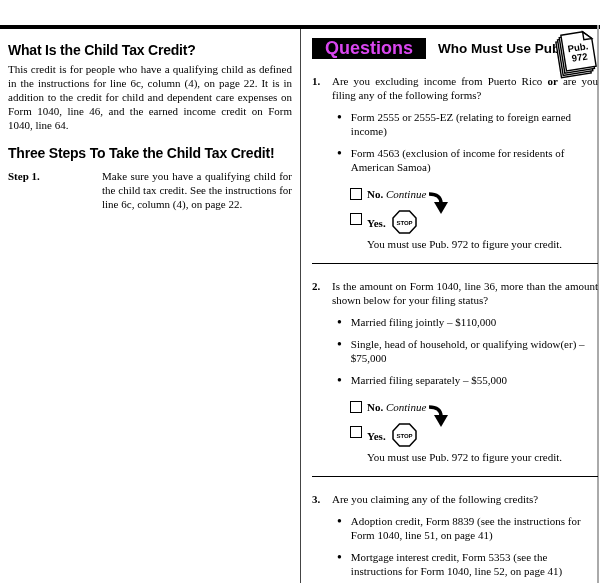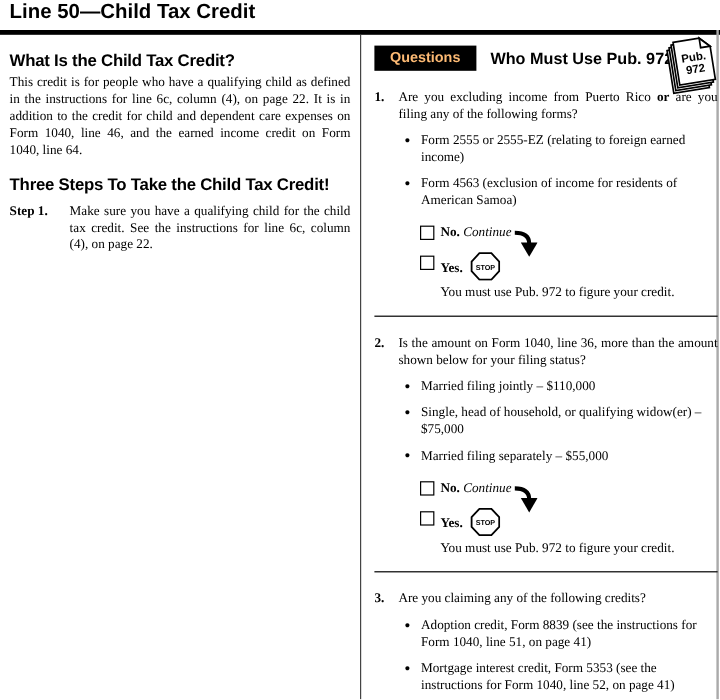--- a/index.html
+++ b/index.html
@@ -16,28 +16,28 @@
   .edge-line{position:absolute;right:1px;top:25px;bottom:0;width:2px;background:#aaa;}
   .columns{position:absolute;left:0;top:29px;right:0;bottom:0;}
   .left-col{position:absolute;left:8px;top:0;width:284px;}
   .divider{position:absolute;left:300px;top:0;bottom:0;width:1px;background:#444;}
   .right-col{position:absolute;left:312px;top:0;width:286px;}
   h2{
     font-family:"Liberation Sans",sans-serif;font-weight:bold;font-size:14px;
     margin:14px 0 5px 0;white-space:nowrap;letter-spacing:-0.2px;
   }
   .body-text{margin:0;text-align:justify;}
-  .step{display:flex;margin-top:9px;}
+  .step{display:flex;margin-top:9px;gap:44px;}
   .step-label{font-weight:bold;width:50px;flex:none;}
   .step-text{flex:1;text-align:justify;}
   
   .q-header{display:flex;align-items:center;gap:12px;margin-top:9px;}
   .q-badge{
-    background:#000;color:#fdba74;font-family:"Liberation Sans",sans-serif;font-weight:bold;
-    font-size:12px;padding:3px 13px 4px 13px;
+    background:#000;color:#d946ef;font-family:"Liberation Sans",sans-serif;font-weight:bold;
+    font-size:18px;padding:3px 13px 4px 13px;
   }
   .q-header-title{font-family:"Liberation Sans",sans-serif;font-weight:bold;font-size:13.5px;white-space:nowrap;}
   .pub-icon{position:absolute;right:-6px;top:-4px;}
   .question{display:flex;gap:7px;margin-top:15px;}
   .q-num{font-weight:bold;width:13px;flex:none;}
   .q-text{flex:1;text-align:justify;}
   .bold-or{font-weight:bold;}
   .bullet{display:flex;gap:9px;margin:8px 0 0 25px;}
   .bullet-dot{flex:none;font-size:8px;line-height:14px;}
   .bullet-text{flex:1;}
@@ -52,21 +52,20 @@
   .continue{font-style:italic;}
   .arrow-svg{margin-left:2px;transform:translateY(3px);}
   .stop-svg{vertical-align:middle;margin-left:3px;transform:translateY(-2px);}
   .yes-body{margin-top:1px;}
   .sep{border:none;border-top:1.3px solid #000;margin:12px 0 0 0;width:286px;}
 </style>
 </head>
 <body>
 
 <div class="page">
-  <div class="page-title">Line 50—Child Tax Credit</div>
   <div class="title-rule"></div>
   <div class="edge-line"></div>
 
   <div class="columns">
 
     <div class="left-col">
       <h2>What Is the Child Tax Credit?</h2>
       <p class="body-text">This credit is for people who have a qualifying child as defined in the instructions for line 6c, column (4), on page 22. It is in addition to the credit for child and dependent care expenses on Form 1040, line 46, and the earned income credit on Form 1040, line 64.</p>
 
       <h2>Three Steps To Take the Child Tax Credit!</h2>

